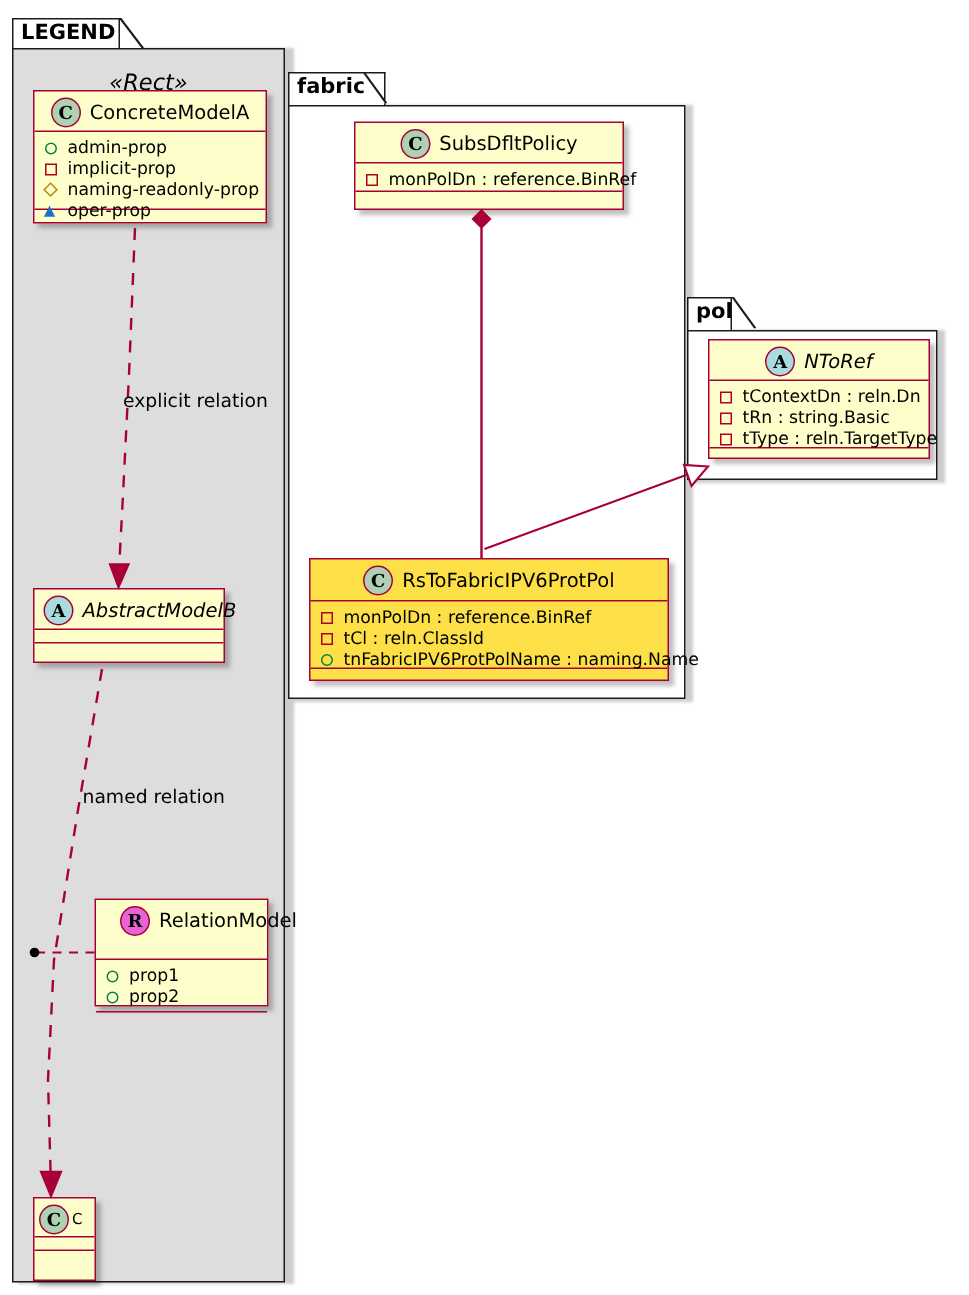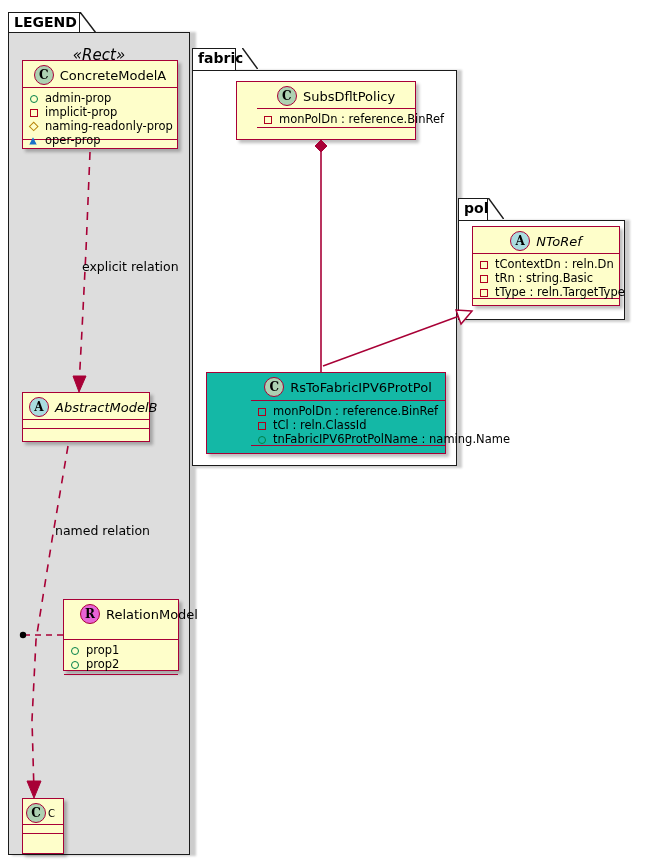--- a/index.html
+++ b/index.html
@@ -67,21 +67,21 @@
   }
 
   
   .cbox {
     position: absolute;
     box-sizing: border-box;
     border: 1.5px solid #a80036;
     background: #fefeca;
     box-shadow: 3px 3px 3px rgba(0,0,0,0.26);
   }
-  .cbox.highlight { background: #14b8a6; padding-left: 44px; }
+  .cbox.highlight { background: #fde047; }
   .cbox-head {
     position: relative;
     box-sizing: border-box;
     border-bottom: 1.5px solid #a80036;
     text-align: center;
     padding: 4px 8px 5px 8px;
     white-space: nowrap;
   }
   .cbox-name {
     font-size: 13px;
@@ -273,31 +273,31 @@
   <div class="cbox" style="left:22px; top:798px; width:42px; height:56px;">
     <div class="cbox-head" style="height:26px; text-align:left; padding:4px 3px 5px 3px;">
       <span class="stereo stereo-C" style="margin-right:2px;">C</span><span class="cbox-name tiny-name">C</span>
     </div>
     <div class="cbox-attrs" style="height:9px; padding:0;"></div>
     <div class="cbox-foot"></div>
   </div>
 
   <div class="pkg fabric-frame" style="left:192px; top:48px; width:268px; height:418px;">
     <div class="pkg-shadow" style="left:4px; top:22px; width:266px; height:398px;"></div>
-    <div class="pkg-tab" style="width:44px; height:22px;">
+    <div class="pkg-tab" style="width:65px; height:22px;">
       <span>fabric</span>
     </div>
     <svg class="pkg-tab-slant" style="left:50px;" viewBox="0 0 16 22">
       <path d="M0,0 L16,22 L0,22 Z" fill="#ffffff" stroke="none"></path>
       <path d="M0,0 L16,22" stroke="#1b1b1b" stroke-width="1.5" fill="none"></path>
     </svg>
     <div class="pkg-body" style="top:22px; width:265px; height:396px;"></div>
   </div>
 
-  <div class="cbox" style="left:236px; top:81px; width:180px; height:59px;padding-left:20px;">
+  <div class="cbox" style="left:236px; top:81px; width:180px; height:59px;">
     <div class="cbox-head" style="height:27px;">
       <span class="stereo stereo-C">C</span><span class="cbox-name">SubsDfltPolicy</span>
     </div>
     <div class="cbox-attrs" style="height:19px;">
       <div class="attr">
         <span class="glyph g-square"></span>
         <span>monPolDn : reference.BinRef</span>
       </div>
     </div>
     <div class="cbox-foot"></div>

